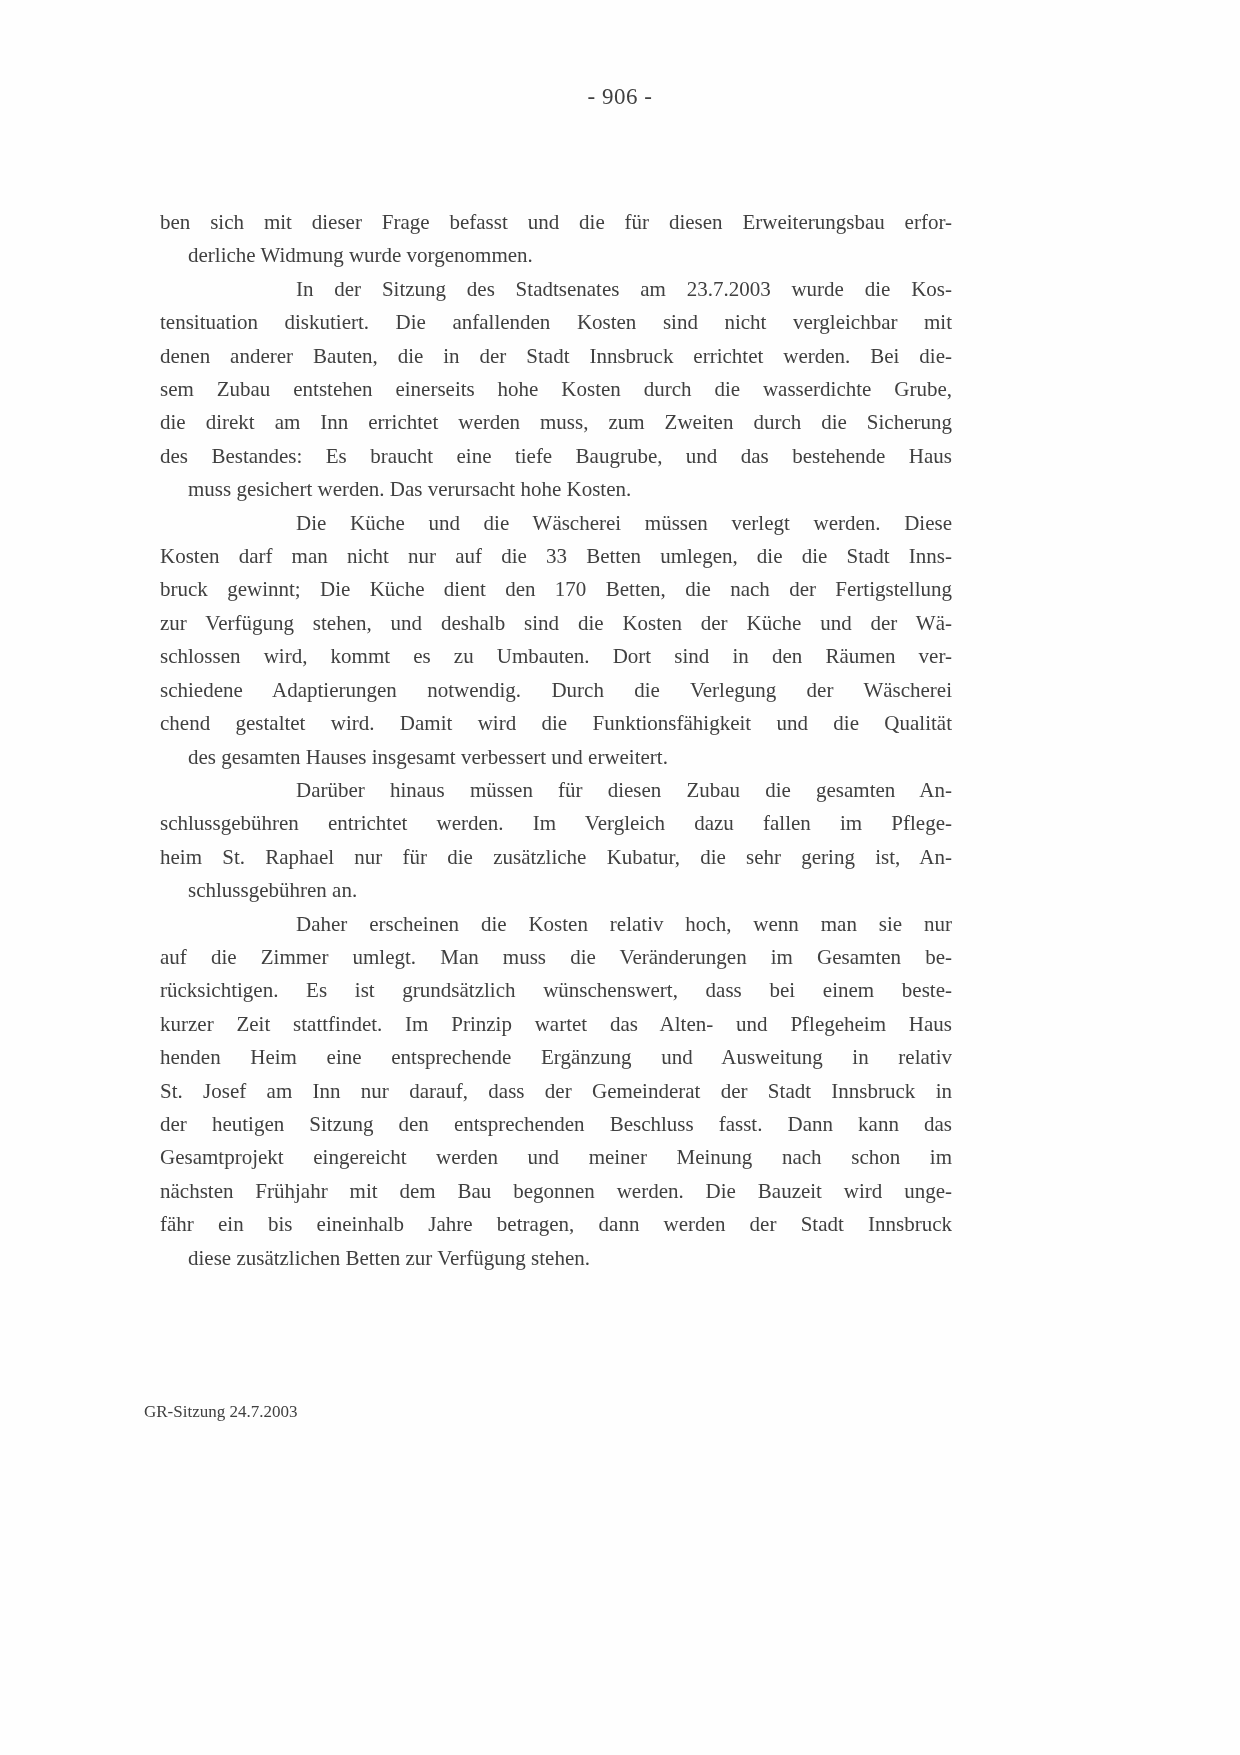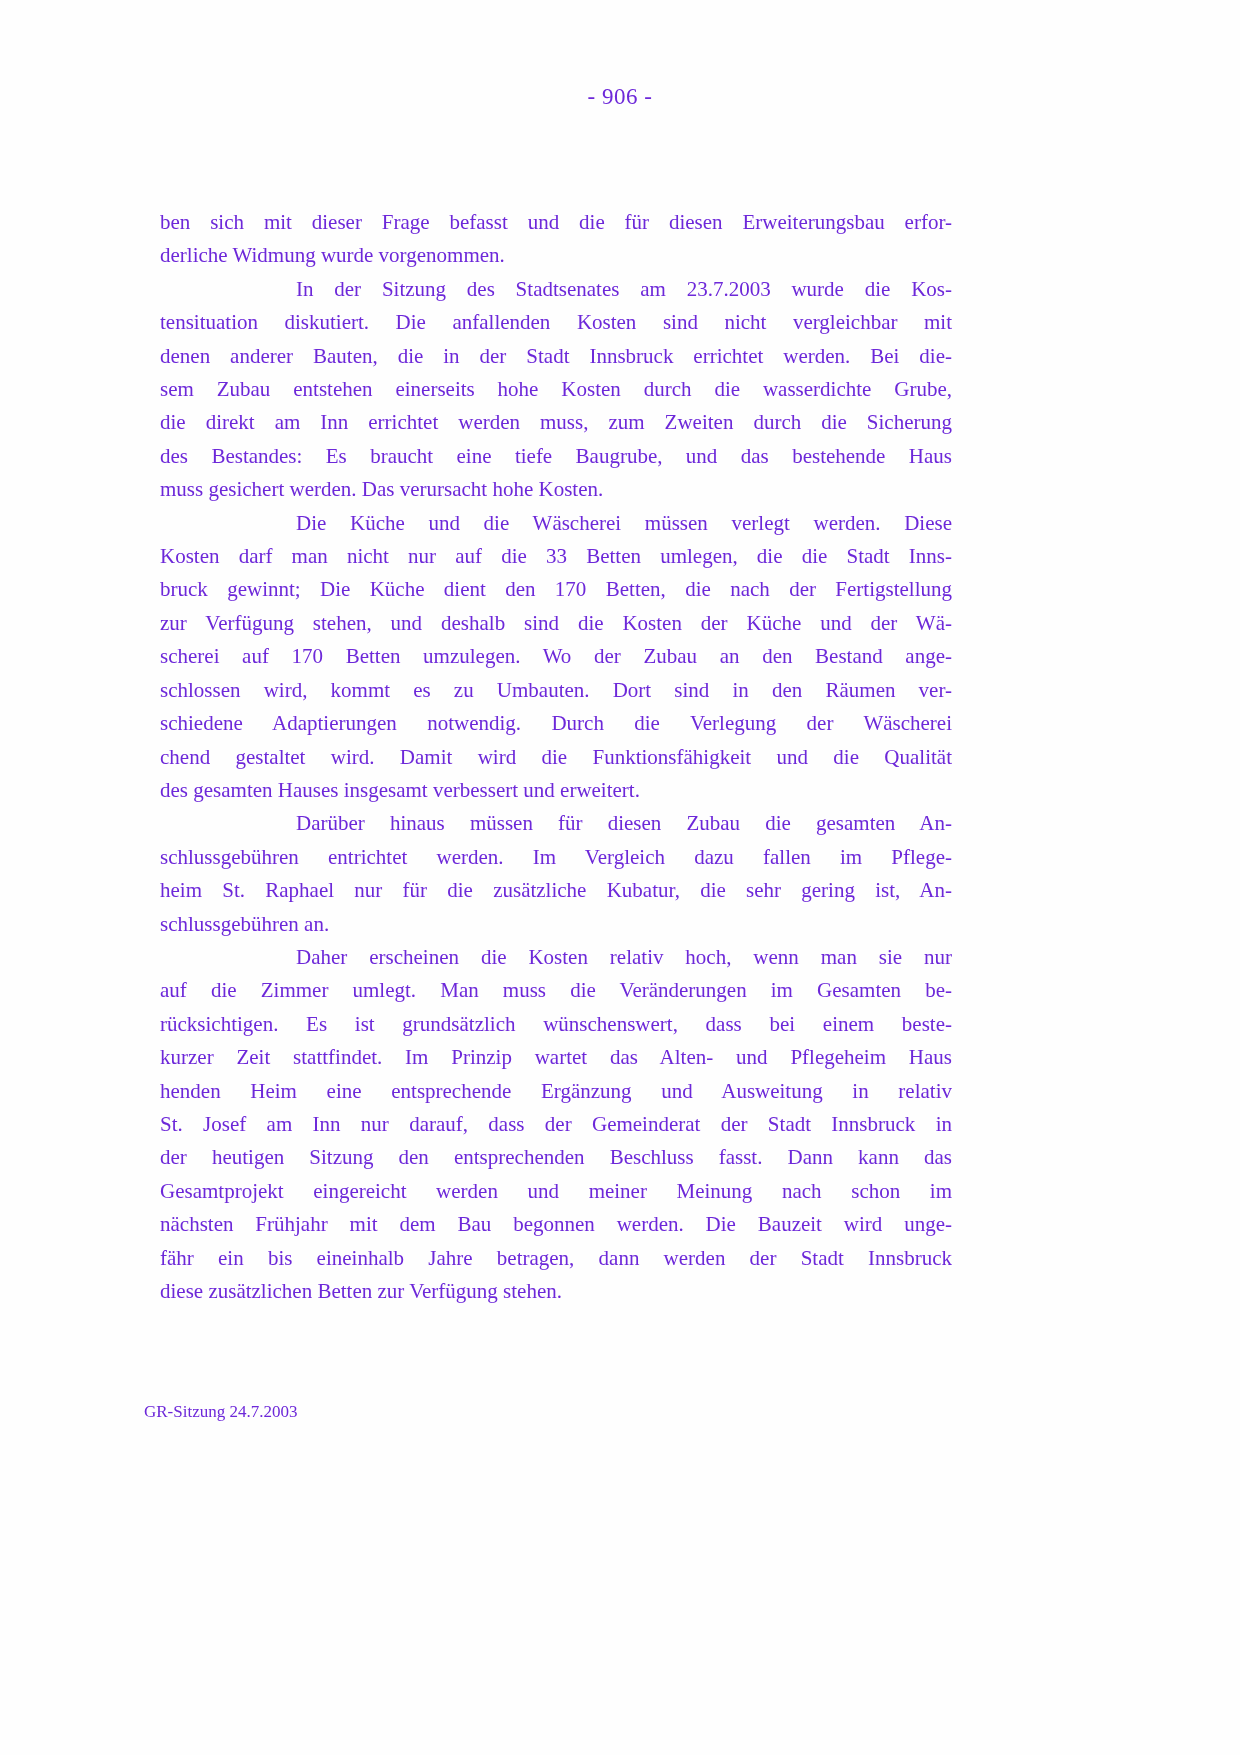--- a/index.html
+++ b/index.html
@@ -7,21 +7,21 @@
     padding: 0;
     background: #e8e8e8;
   }
   .page {
     position: relative;
     width: 1240px;
     height: 1755px;
     margin: 0 auto;
     background: #fefefe;
     font-family: "Liberation Serif", "DejaVu Serif", serif;
-    color: #6d28d9;
+    color: #404040;
     overflow: hidden;
   }
   .page-number {
     position: absolute;
     top: 84px;
     left: 0;
     right: 0;
     text-align: center;
     font-size: 23px;
     letter-spacing: 0.5px;
@@ -38,20 +38,21 @@
     margin: 0;
     padding: 0;
   }
   .line {
     text-align: justify;
     text-align-last: justify;
   }
   .line.last {
     text-align: center;
     text-align-last: left;
+    margin-left: 28px;
   }
   .line.indent {
     text-indent: 136px;
   }
   .footer {
     position: absolute;
     top: 1402px;
     left: 144px;
     font-size: 17px;
   }
@@ -74,21 +75,20 @@
         <div class="line">sem Zubau entstehen einerseits hohe Kosten durch die wasserdichte Grube,</div>
         <div class="line">die direkt am Inn errichtet werden muss, zum Zweiten durch die Sicherung</div>
         <div class="line">des Bestandes: Es braucht eine tiefe Baugrube, und das bestehende Haus</div>
         <div class="line last">muss gesichert werden. Das verursacht hohe Kosten.</div>
       </div>
       <div class="paragraph">
         <div class="line indent">Die Küche und die Wäscherei müssen verlegt werden. Diese</div>
         <div class="line">Kosten darf man nicht nur auf die 33 Betten umlegen, die die Stadt Inns-</div>
         <div class="line">bruck gewinnt; Die Küche dient den 170 Betten, die nach der Fertigstellung</div>
         <div class="line">zur Verfügung stehen, und deshalb sind die Kosten der Küche und der Wä-</div>
-        <div class="line">scherei auf 170 Betten umzulegen. Wo der Zubau an den Bestand ange-</div>
         <div class="line">schlossen wird, kommt es zu Umbauten. Dort sind in den Räumen ver-</div>
         <div class="line">schiedene Adaptierungen notwendig. Durch die Verlegung der Wäscherei</div>
         <div class="line">chend gestaltet wird. Damit wird die Funktionsfähigkeit und die Qualität</div>
         <div class="line last">des gesamten Hauses insgesamt verbessert und erweitert.</div>
       </div>
       <div class="paragraph">
         <div class="line indent">Darüber hinaus müssen für diesen Zubau die gesamten An-</div>
         <div class="line">schlussgebühren entrichtet werden. Im Vergleich dazu fallen im Pflege-</div>
         <div class="line">heim St. Raphael nur für die zusätzliche Kubatur, die sehr gering ist, An-</div>
         <div class="line last">schlussgebühren an.</div>

